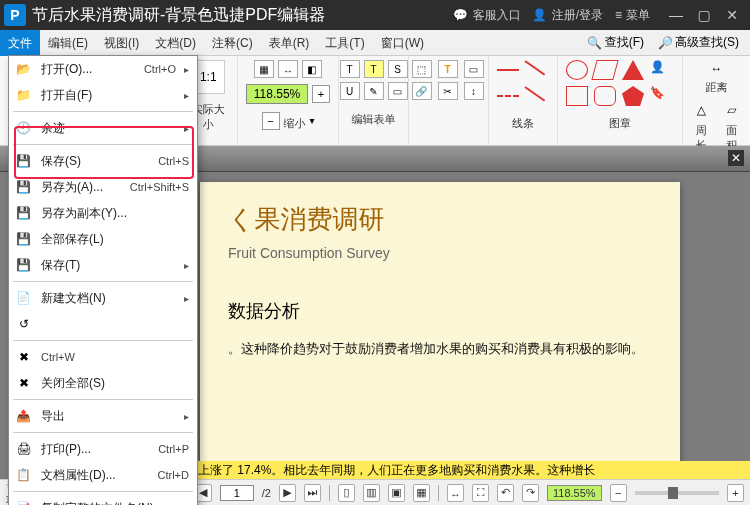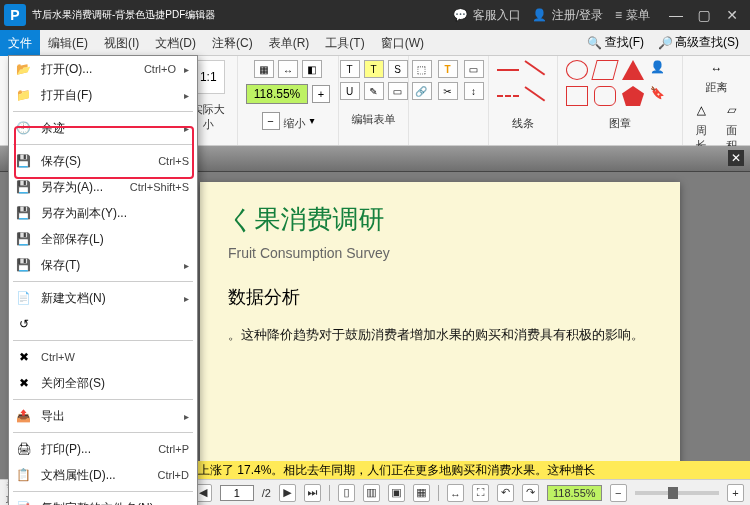--- a/index.html
+++ b/index.html
@@ -1,19 +1,19 @@
 <!DOCTYPE html>
 <html><head>
 <meta charset="utf-8">
 <style>
 * { margin: 0; padding: 0; box-sizing: border-box; font-family: "Microsoft YaHei", Arial, sans-serif; }
 body { width: 750px; height: 505px; background: #f5f5f5; overflow: hidden; font-size: 12px; position: relative; }
 .titlebar { height: 30px; background: #2d2d2d; color: #fff; display: flex; align-items: center; padding: 0 4px; }
 .app-icon { width: 22px; height: 22px; background: #0b82d8; border-radius: 3px; display: flex; align-items: center; justify-content: center; font-weight: bold; font-size: 14px; color:#fff; margin-right: 6px; }
-.title-text { flex: 1; font-size: 10px; }
+.title-text { flex: 1; font-size: 16px; }
 .title-right { display:flex; align-items:center; gap:12px; color:#ccc; }
 .title-right span { cursor: pointer; display:flex; align-items:center; gap:4px; }
 .winctrl { display:flex; margin-left:12px; }
 .winctrl div { width: 28px; height: 30px; display:flex; align-items:center; justify-content:center; color:#ccc; font-size:14px; }
 .menubar { height: 26px; background: #f0f0f0; border-bottom: 1px solid #ccc; display: flex; align-items: stretch; }
 .menu-item { padding: 0 8px; display:flex; align-items:center; font-size: 12px; color:#333; height: 26px; }
 .menu-item.active { background: #0b82d8; color: #fff; }
 .menubar-right { margin-left: auto; display:flex; align-items:center; gap:4px; padding-right:6px; }
 .mb-btn { display:flex; align-items:center; gap:2px; padding: 2px 4px; border: 1px solid transparent; }
 .ribbon { height: 90px; background: #f7f7f7; border-bottom: 1px solid #ccc; position: relative; display:flex; }
@@ -27,22 +27,22 @@
 .shape-grid { display:grid; grid-template-columns: repeat(4, 24px); grid-auto-rows:22px; gap:4px; }
 .shape { border:1.5px solid #d33; width:22px; height:20px; }
 .shape.circle { border-radius:50%; }
 .shape.line { border:none; border-top:2px solid #d33; margin-top:9px; height:0;}
 .shape.diag { border:none; position:relative; }
 .shape.diag::after { content:""; position:absolute; left:0; top:0; width:24px; height:0; border-top:2px solid #d33; transform: rotate(35deg); transform-origin:left;}
 .doc-area { position:absolute; top: 146px; left:0; right:0; bottom: 26px; background: #7d7d7d; }
 .doc-tab { height: 26px; background: linear-gradient(#9a9a9a,#6f6f6f); border-bottom:1px solid #444; position:relative; }
 .doc-tab .closex { position:absolute; right:6px; top:4px; width:16px; height:16px; background:#333; color:#fff; display:flex; align-items:center; justify-content:center; font-size:12px; }
 .page { position:absolute; left: 200px; top: 36px; width: 480px; height: 380px; background: #fbf7d6; box-shadow: 0 2px 8px rgba(0,0,0,.4); padding: 20px 28px; }
-.page h1 { font-size: 26px; font-weight: 400; color:#15803d; margin-bottom:8px; }
-.page .sub { color:#666; font-size: 14px; margin-bottom: 24px; }
+.page h1 { font-size: 26px; font-weight: 400; color:#a16207; margin-bottom:8px; }
+.page .sub { color:#666; font-size: 14px; margin-bottom: 38px; }
 .page h2 { font-size: 18px; font-weight: 500; margin-bottom: 14px; }
 .page p { font-size: 13px; line-height: 1.9; color:#111; }
 .hl-strip { position:absolute; left:110px; right:0; bottom: 26px; height: 18px; background: #ffea57; padding-left: 4px; font-size: 12px; display:flex; align-items:center; overflow:hidden; white-space:nowrap; }
 .dropdown { position:absolute; top: 55px; left: 8px; width: 190px; background: #fff; border:1px solid #888; box-shadow: 3px 3px 8px rgba(0,0,0,.3); z-index: 50; }
 .dd-row { height: 26px; display:flex; align-items:center; padding: 0 8px 0 6px; gap:8px; position:relative; }
 .dd-icon { width:18px; height:18px; flex-shrink:0; display:flex; align-items:center; justify-content:center; }
 .dd-label { flex:1; font-size:12px; color:#222; white-space:nowrap; }
 .dd-short { font-size:11px; color:#444; }
 .dd-arrow { color:#555; font-size:10px; }
 .dd-sep { height:1px; background:#ccc; margin: 3px 4px; }

